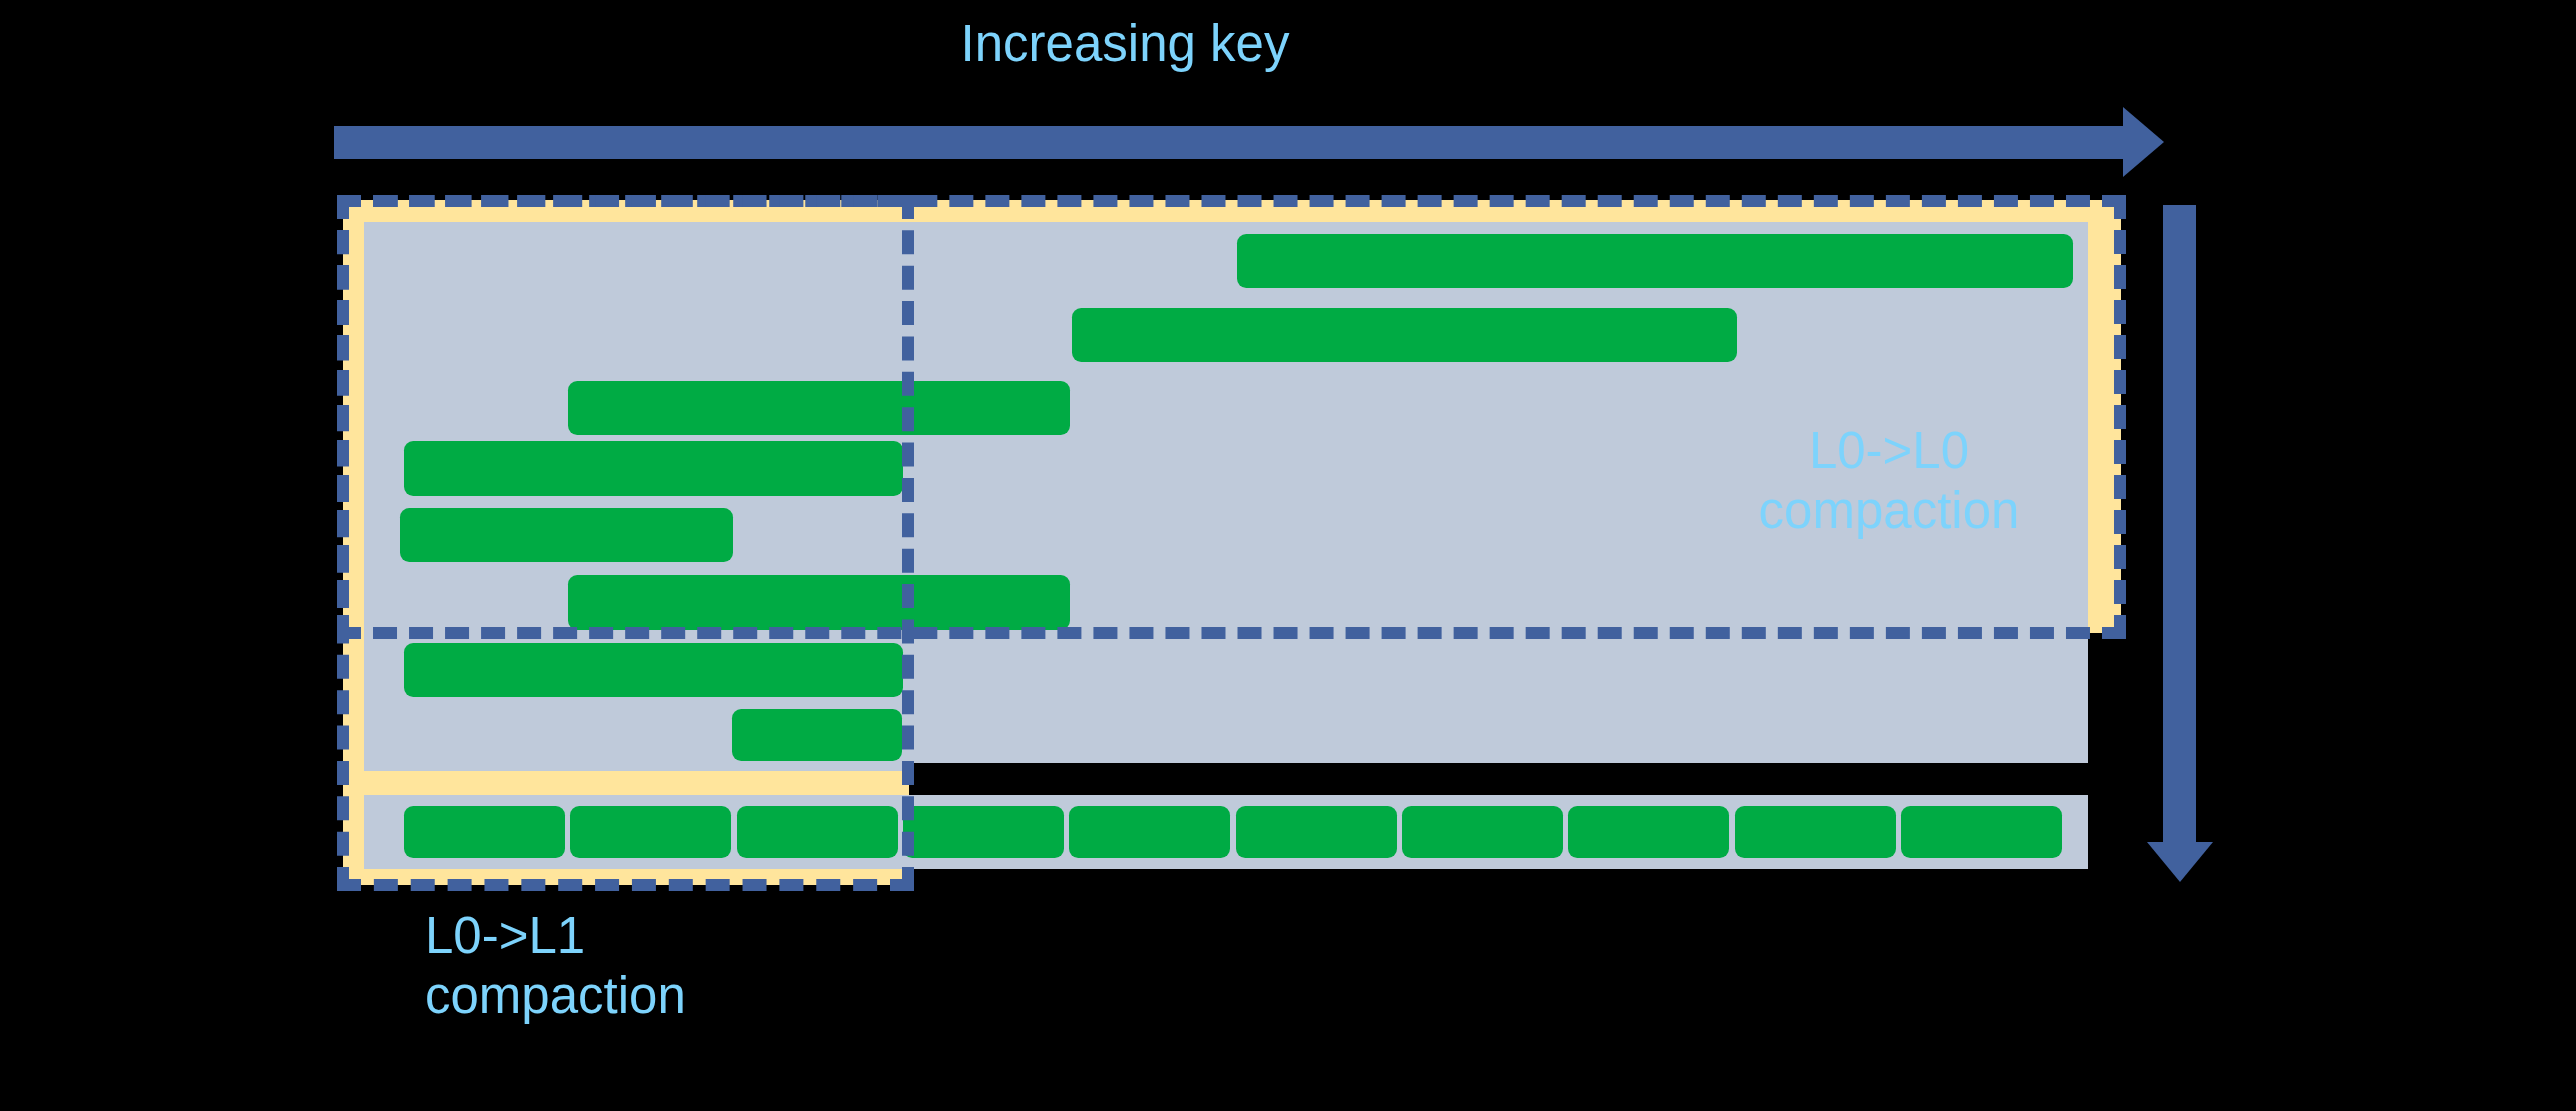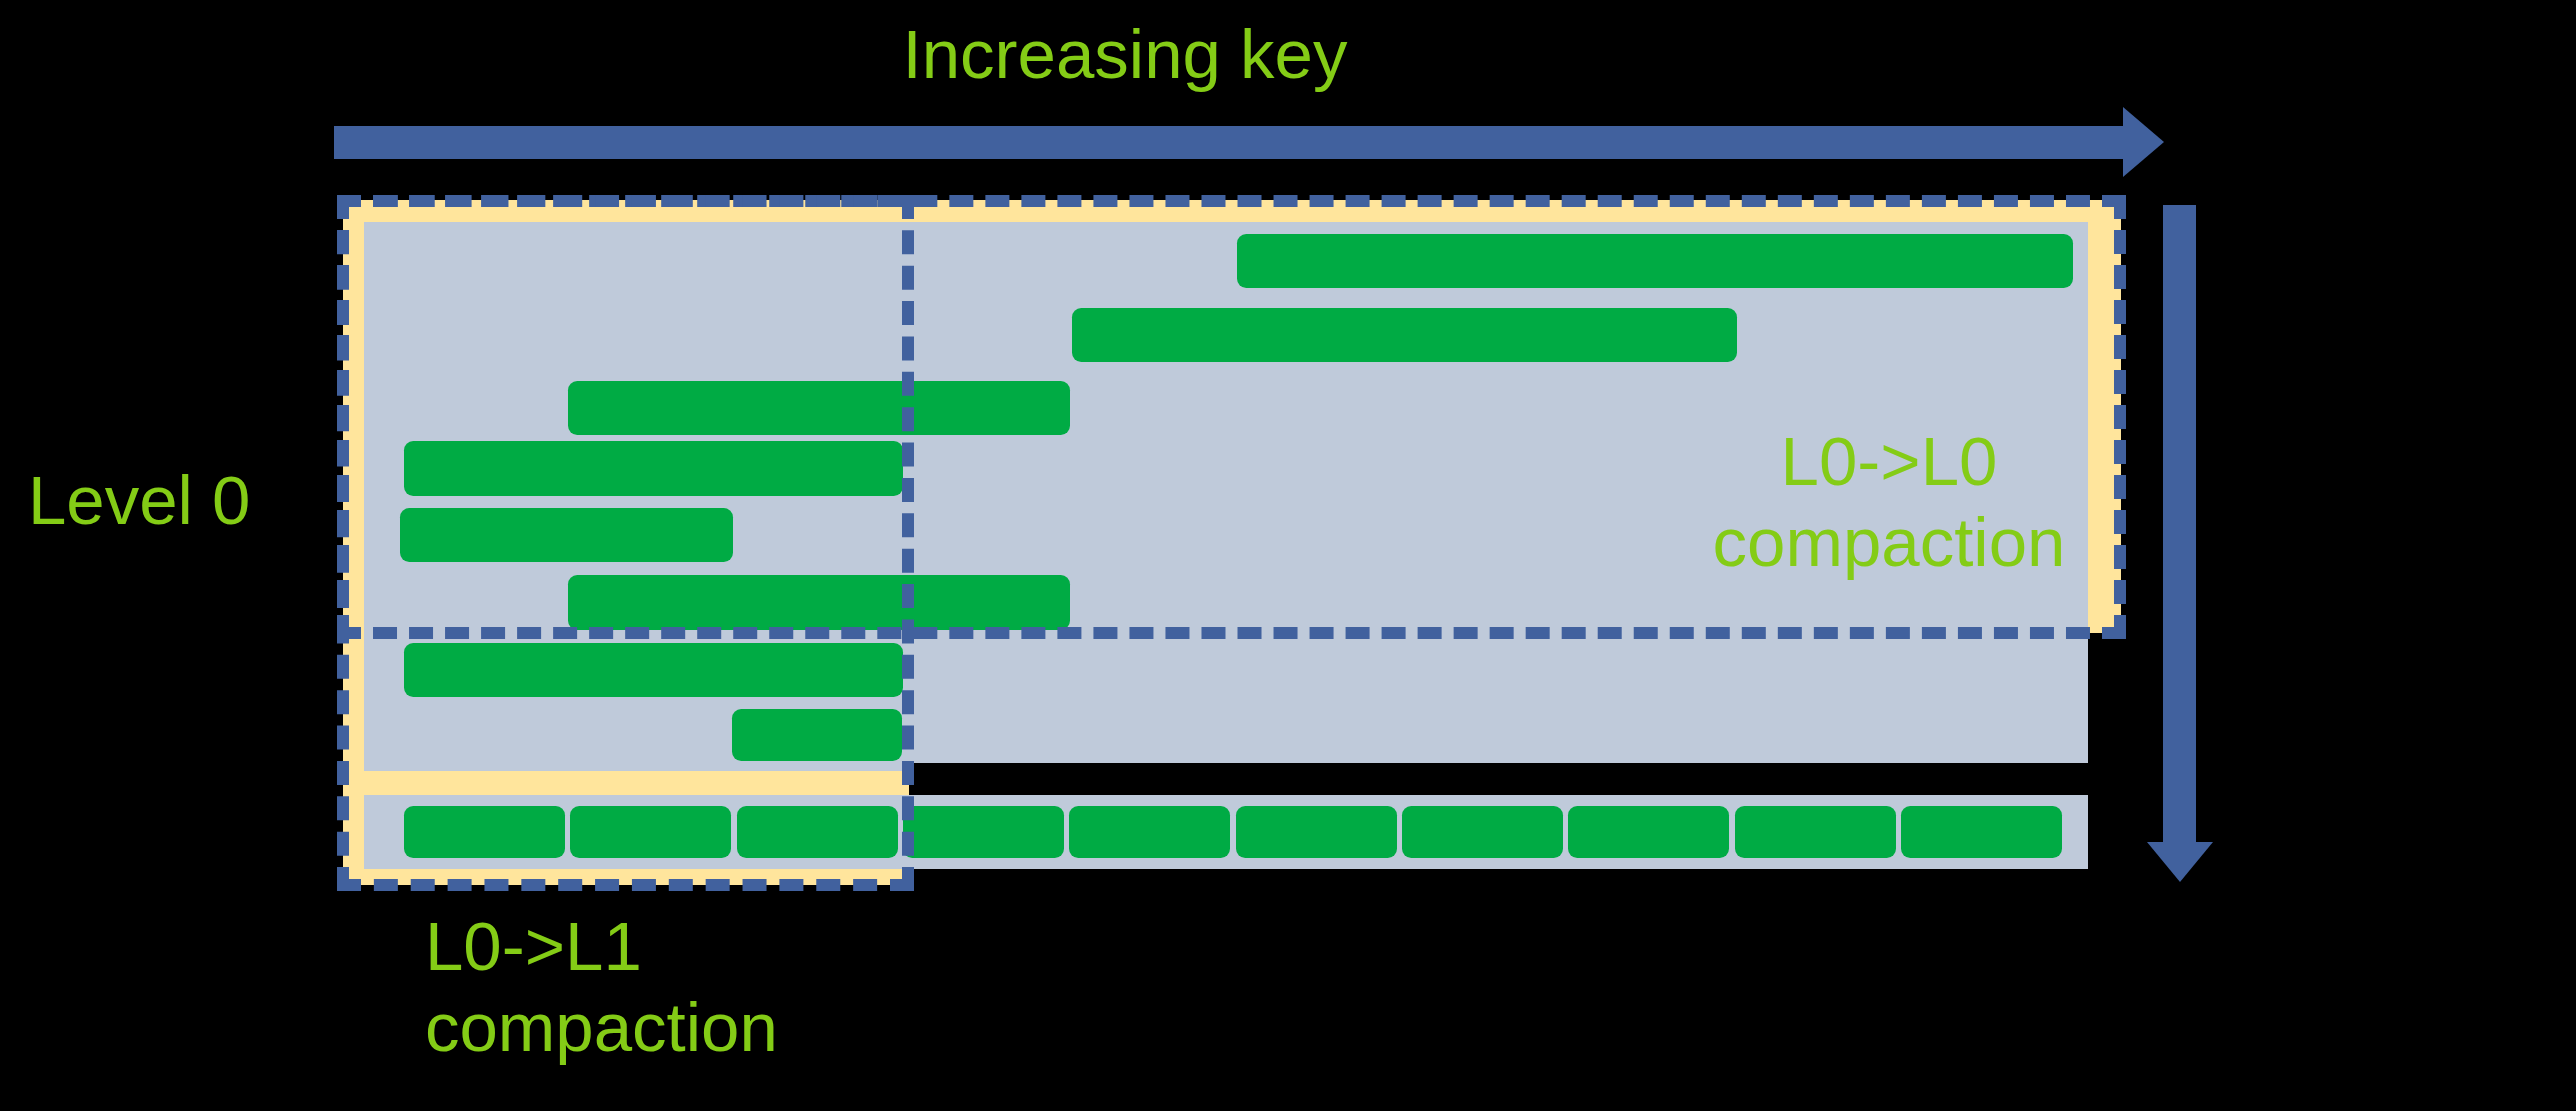--- a/index.html
+++ b/index.html
@@ -18,22 +18,22 @@
   .stage {
     position: absolute;
     left: 0; top: 0;
     width: 2576px;
     height: 1111px;
   }
 
   
   .label {
     position: absolute;
-    color: #84cc16;
-    font-size: 69px;
+    color: #7dd3fc;
+    font-size: 51px;
     line-height: 1.18;
     letter-spacing: 0px;
     white-space: pre;
     text-align: center;
   }
 
   
   .h-arrow-shaft {
     position: absolute;
     background: #41619e;
@@ -100,21 +100,20 @@
 <div class="stage">
 
   <div class="label" style="left:842px; top:14px; width:566px;">Increasing key</div>
 
   <div class="h-arrow-shaft" style="left:334px; top:126px; width:1789px; height:33px;"></div>
   <div class="h-arrow-head" style="left:2123px; top:107px;"></div>
 
   <div class="v-arrow-shaft" style="left:2163px; top:205px; width:33px; height:637px;"></div>
   <div class="v-arrow-head" style="left:2147px; top:842px;"></div>
 
-  <div class="label" style="left:28px; top:460px; width:283px; text-align:left;">Level 0</div>
 
   <div class="yellow-frame" style="left:343px; top:200px; width:1778px; height:433px; border-width:21px;
               box-sizing:border-box; background:#ffe59c;"></div>
 
   <div class="yellow-frame" style="left:343px; top:623px; width:566px; height:262px; border-width:21px;
               box-sizing:border-box; background:#ffe59c;"></div>
 
   <div class="level-box" style="left:364px; top:222px; width:1724px; height:549px;"></div>
 
   <div class="level-box" style="left:364px; top:795px; width:1724px; height:74px;"></div>

